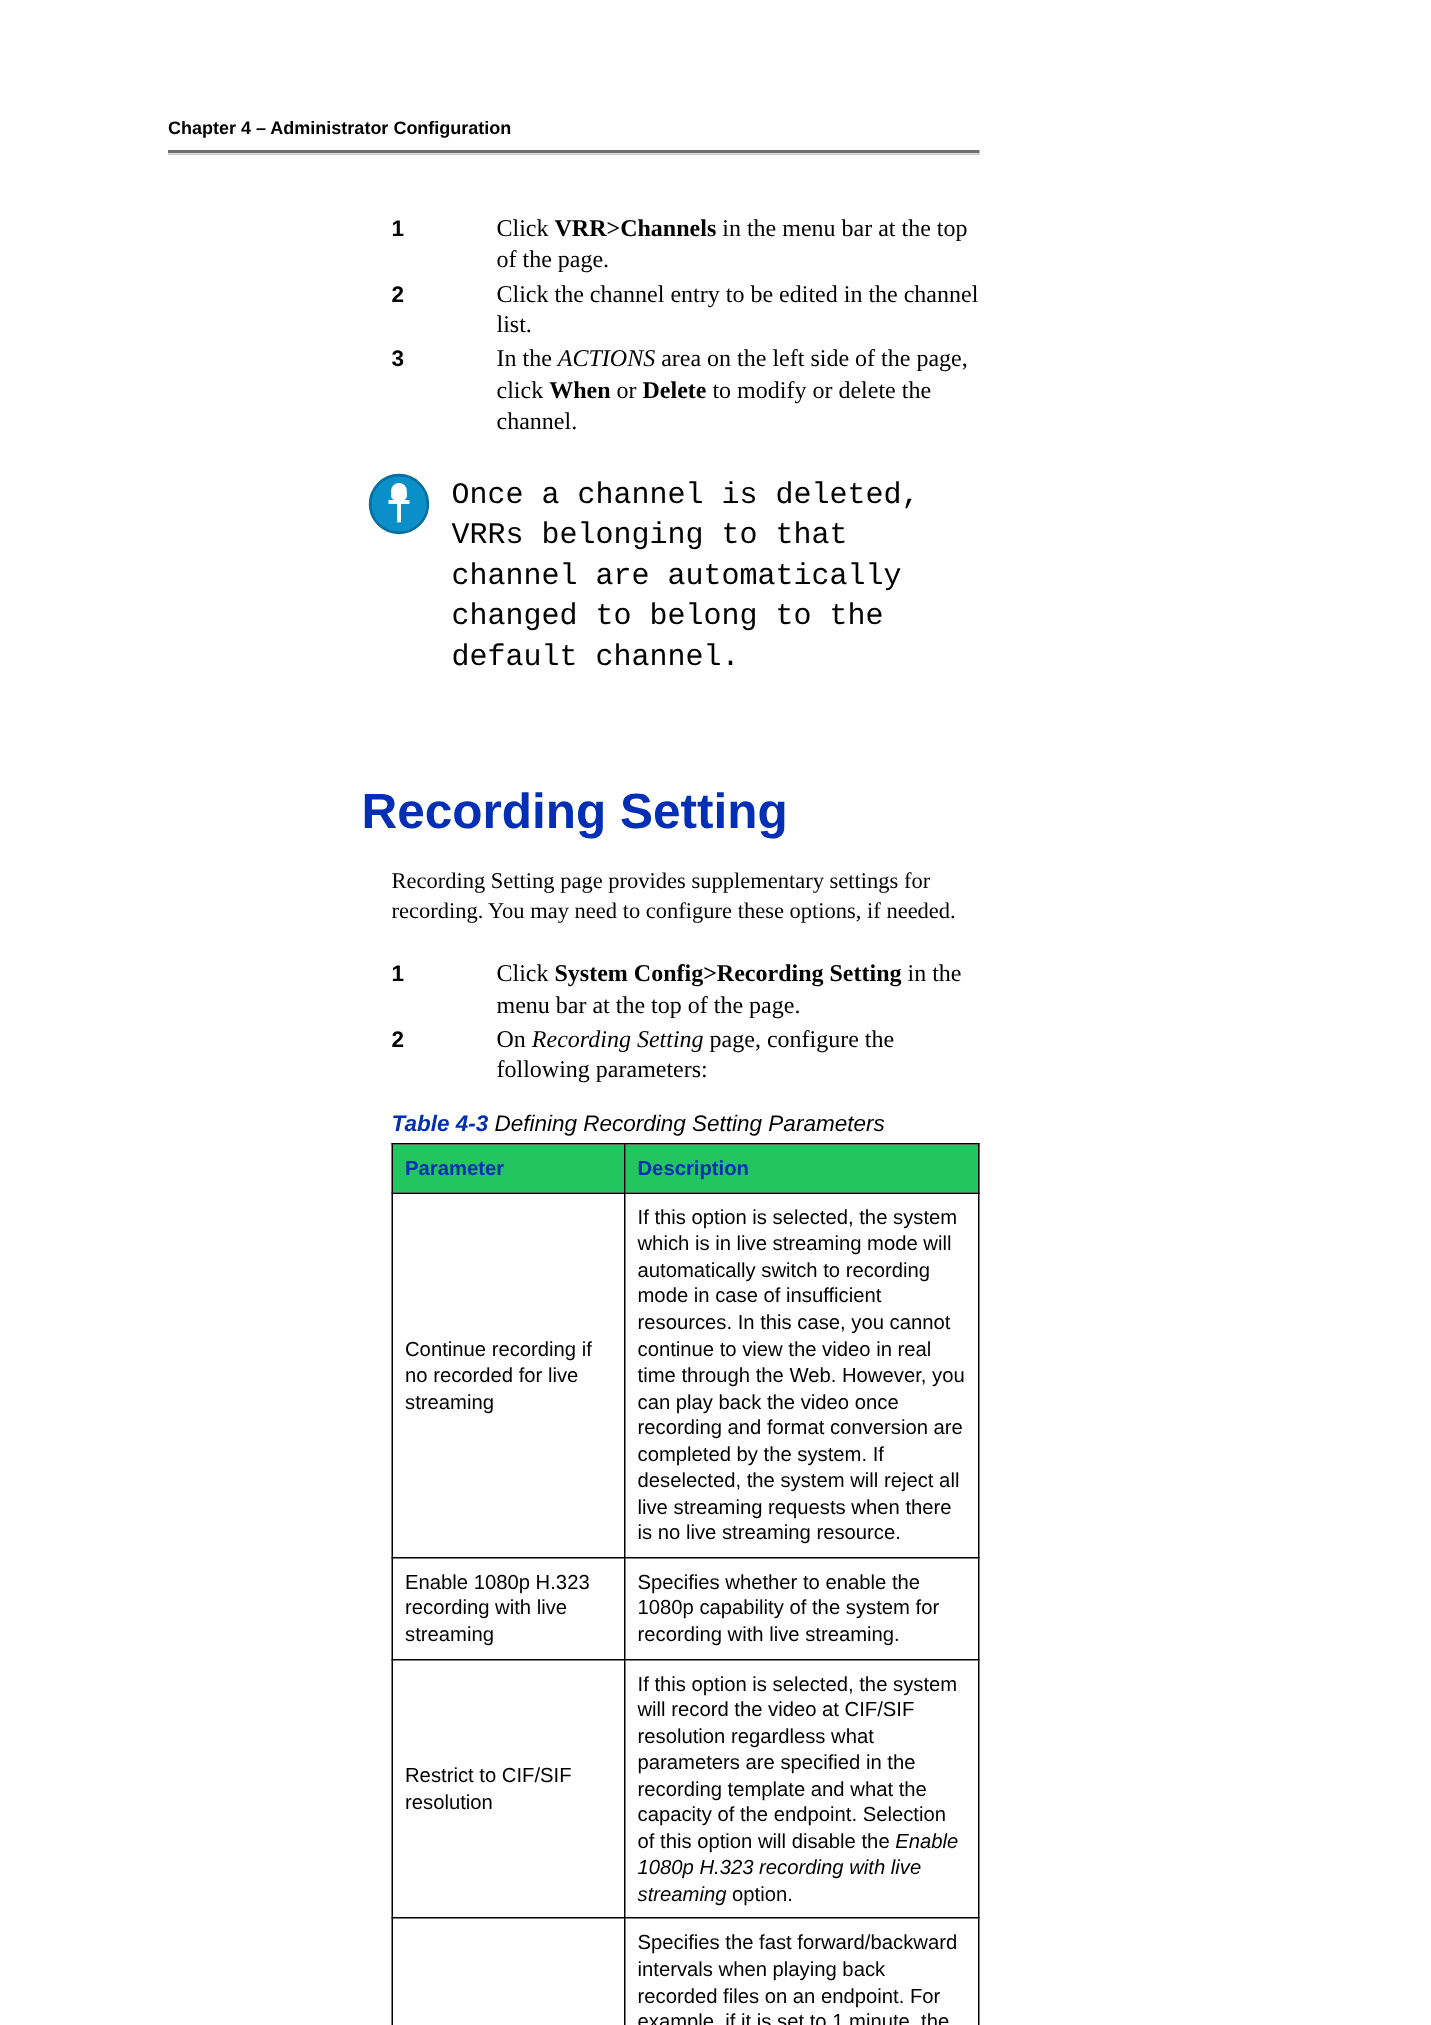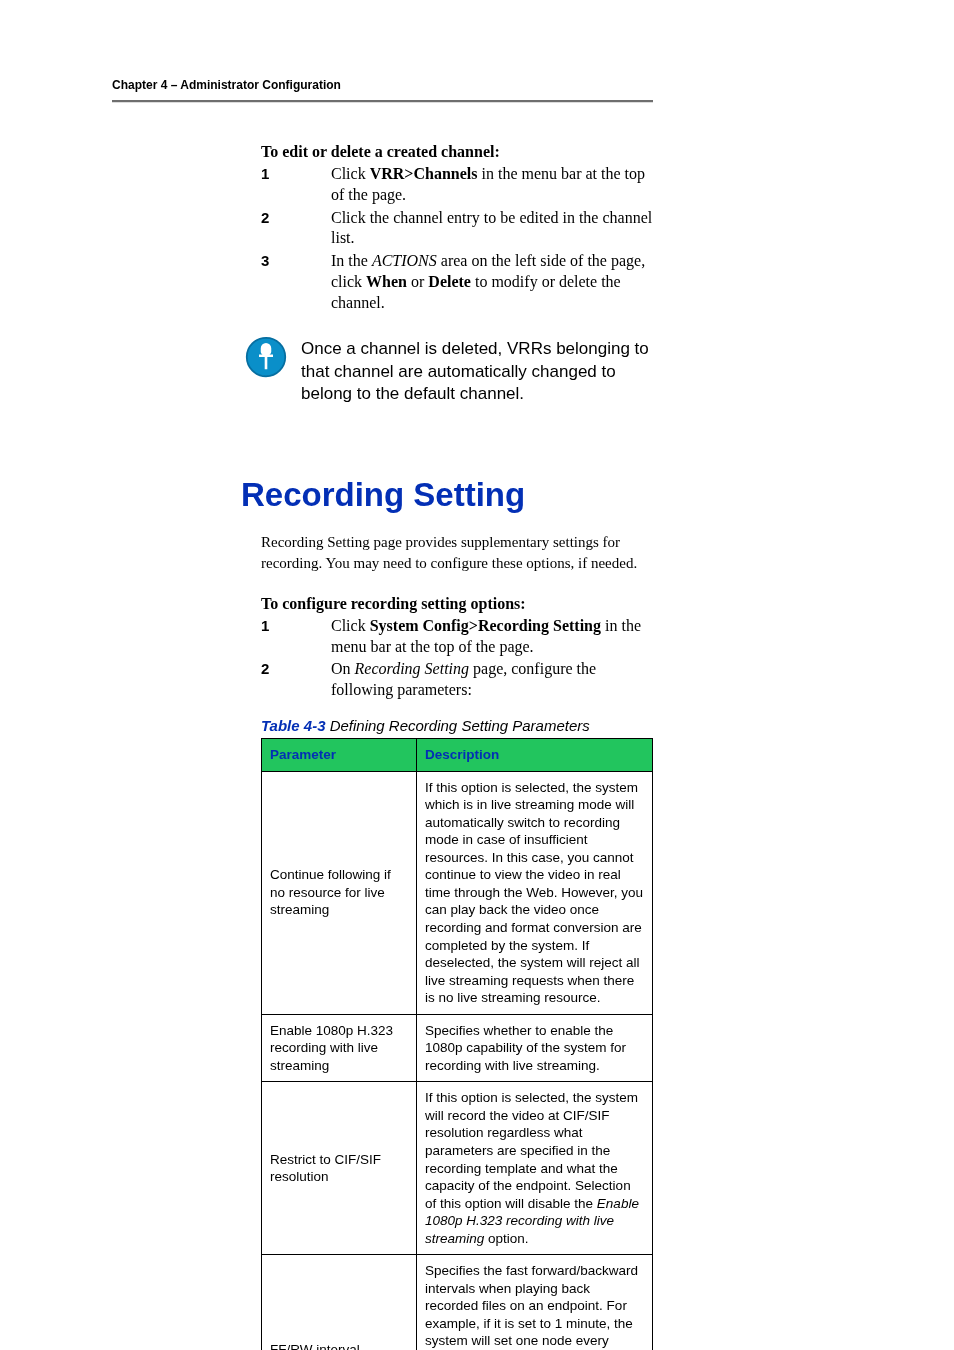--- a/index.html
+++ b/index.html
@@ -67,22 +67,22 @@
   .bold { font-weight: bold; }
   .italic { font-style: italic; }
 
   .note-row {
     display: flex;
     align-items: flex-start;
     margin-top: 22px;
     margin-left: -16px;
   }
   .note-text {
-    font-family: Liberation Sans, sans-serif;
-    font-size: 17px;
+    font-family: Liberation Mono, monospace;
+    font-size: 20px;
     line-height: 1.35;
     margin-left: 14px;
     padding-top: 2px;
   }
   .note-icon {
     width: 42px;
     height: 42px;
     flex-shrink: 0;
   }
 
@@ -148,21 +148,20 @@
 </style>
 </head>
 <body>
 
 <div class="page">
   <div class="running-head">Chapter 4 – Administrator Configuration</div>
   <hr class="head-rule">
 
   <div class="content">
 
-    <p class="proc-title">To edit or delete a created channel:</p>
     <ul class="list">
       <li>
         <span class="list-num">1</span>
         <span class="list-body">
           <span>Click </span><span class="bold">VRR&gt;Channels</span><span> in the menu bar at the top of the page.</span>
         </span>
       </li>
       <li>
         <span class="list-num">2</span>
         <span class="list-body">Click the channel entry to be edited in the channel list.</span>
@@ -180,21 +179,20 @@
         <circle cx="24" cy="24" r="22" fill="#0a8fc9" stroke="#066ea0" stroke-width="2"></circle>
         <path d="M24 8 a6 6 0 0 1 6 6 v4 a8 4 0 0 1 -2 3 h4 v3 h-16 v-3 h4 a8 4 0 0 1 -2 -3 v-4 a6 6 0 0 1 6 -6 z" fill="#fff"></path>
         <rect x="22.5" y="24" width="3" height="14" fill="#fff"></rect>
       </svg>
       <div class="note-text">Once a channel is deleted, VRRs belonging to that channel are automatically changed to belong to the default channel.</div>
     </div>
 
     <h1 class="section-heading">Recording Setting</h1>
     <p class="body-para">Recording Setting page provides supplementary settings for recording. You may need to configure these options, if needed.</p>
 
-    <p class="proc-title">To configure recording setting options:</p>
     <ul class="list">
       <li>
         <span class="list-num">1</span>
         <span class="list-body">
           <span>Click </span><span class="bold">System Config&gt;Recording Setting</span><span> in the menu bar at the top of the page.</span>
         </span>
       </li>
       <li>
         <span class="list-num">2</span>
         <span class="list-body">
@@ -209,21 +207,21 @@
 
     <table class="params">
       <thead>
         <tr>
           <th>Parameter</th>
           <th>Description</th>
         </tr>
       </thead>
       <tbody>
         <tr>
-          <td class="label">Continue following if no resource for live streaming</td>
+          <td class="label">Continue recording if no recorded for live streaming</td>
           <td>If this option is selected, the system which is in live streaming mode will automatically switch to recording mode in case of insufficient resources. In this case, you cannot continue to view the video in real time through the Web. However, you can play back the video once recording and format conversion are completed by the system. If deselected, the system will reject all live streaming requests when there is no live streaming resource.</td>
         </tr>
         <tr>
           <td class="label">Enable 1080p H.323 recording with live streaming</td>
           <td>Specifies whether to enable the 1080p capability of the system for recording with live streaming.</td>
         </tr>
         <tr>
           <td class="label">Restrict to CIF/SIF resolution</td>
           <td>
             <span>If this option is selected, the system will record the video at CIF/SIF resolution regardless what parameters are specified in the recording template and what the capacity of the endpoint. Selection of this option will disable the </span><span class="italic">Enable 1080p H.323 recording with live streaming</span><span> option.</span>

